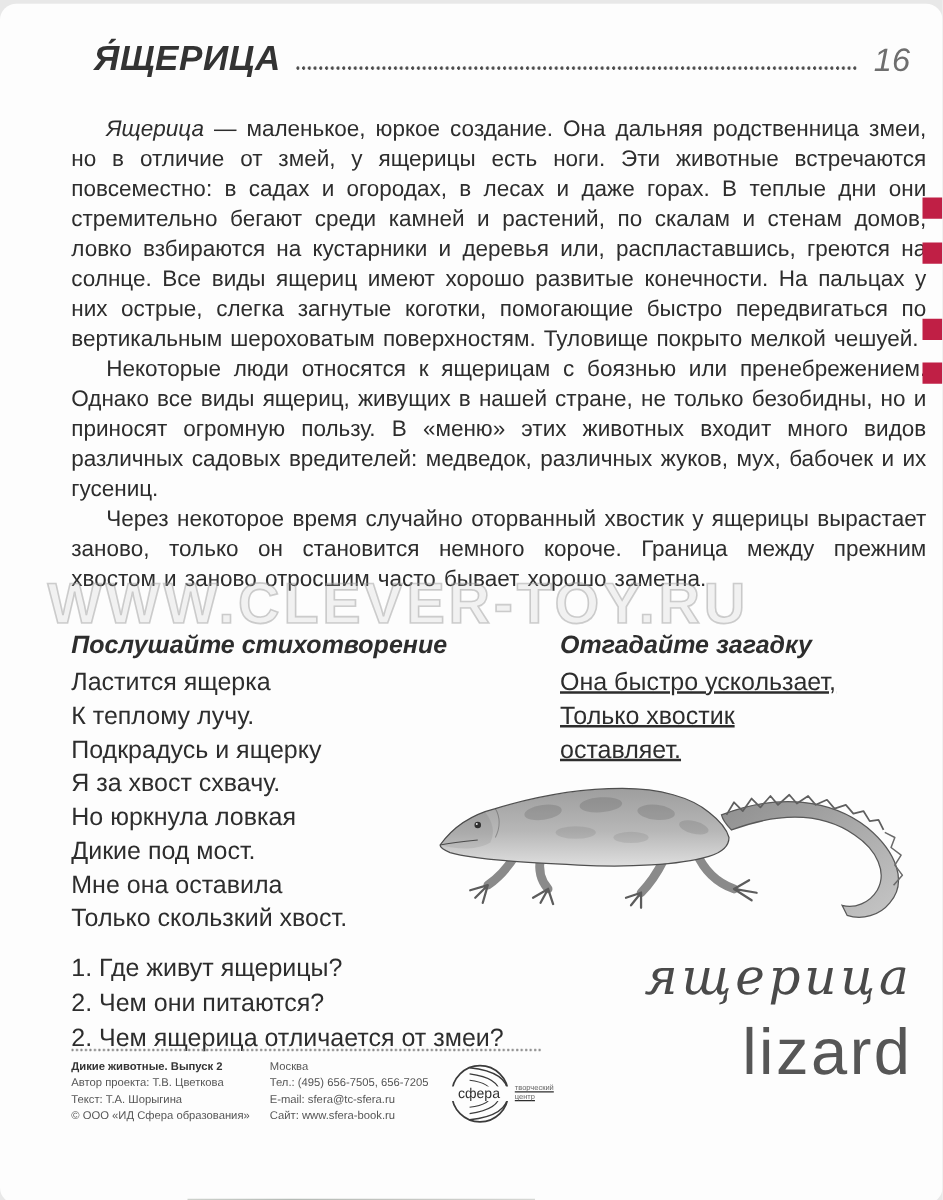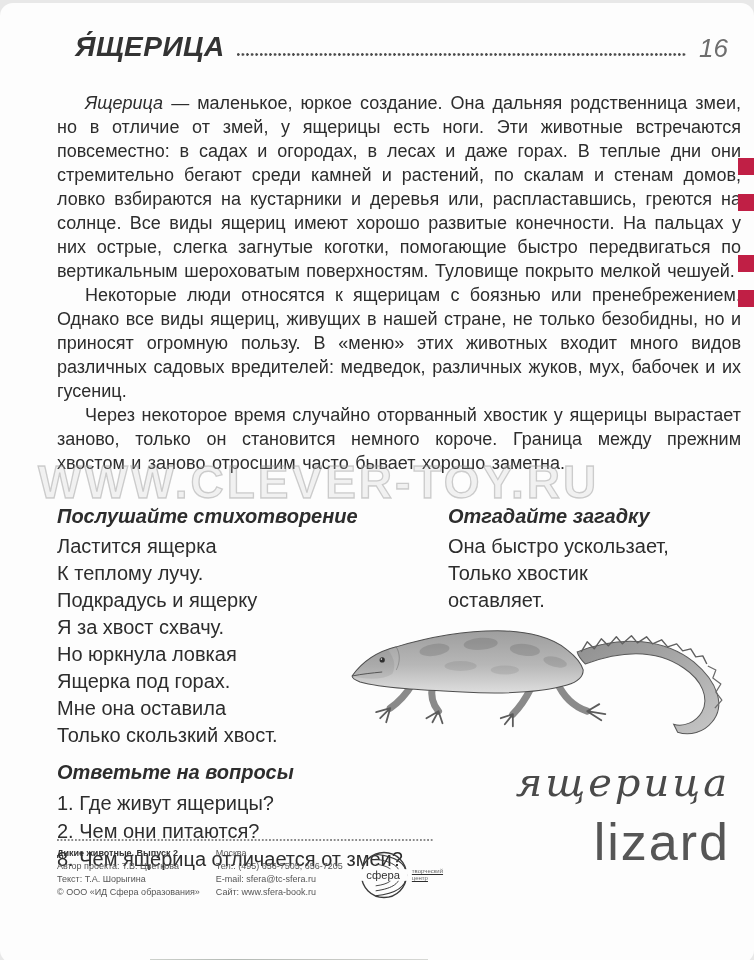--- a/index.html
+++ b/index.html
@@ -25,21 +25,21 @@
     font-size:46px; font-weight:bold; letter-spacing:3px; white-space:nowrap;
     color:rgba(195,195,195,0.20); -webkit-text-stroke:1.3px rgba(150,150,150,0.45);
     pointer-events:none;}
   
   .left-col{position:absolute; top:502px; left:57px; width:370px;}
   .right-col{position:absolute; top:502px; left:448px; width:242px;}
   .sec-heading{font-size:20px; font-weight:bold; font-style:italic; color:#2d2d2d; margin:0 0 5px 0;}
   .poem-line{font-size:20px; line-height:27px;}
   .questions{margin-top:12px;}
   .question{font-size:20px; line-height:28px;}
-  .riddle-line{font-size:20px; line-height:27px;}
+  .riddle-line{font-size:20px; line-height:27px;text-decoration:underline;}
   .riddle-answer{font-size:20px; font-style:italic; text-align:right; margin-top:3px; padding-right:4px;}
   
   .lizard{position:absolute; left:342px; top:596px; width:402px; height:152px;}
   
   .vocab{position:absolute; right:24px; top:750px; text-align:right; z-index:2;}
   .vocab-ru{font-family:"DejaVu Serif", serif; font-style:italic; font-size:40px; color:#4a4a4a; letter-spacing:3px; line-height:58px;}
   .vocab-en{font-size:52px; color:#565656; letter-spacing:2px; line-height:62px;}
   .vocab-tr{font-family:"DejaVu Serif", serif; font-size:33px; color:#3f3f3f; line-height:50px;}
   
   .footer{position:absolute; left:57px; top:836px; width:376px;}
@@ -76,28 +76,27 @@
 
   <div class="watermark">WWW.CLEVER-TOY.RU</div>
 
   <div class="left-col">
     <div class="sec-heading">Послушайте стихотворение</div>
     <div class="poem-line">Ластится ящерка</div>
     <div class="poem-line">К теплому лучу.</div>
     <div class="poem-line">Подкрадусь и ящерку</div>
     <div class="poem-line">Я за хвост схвачу.</div>
     <div class="poem-line">Но юркнула ловкая</div>
-    <div class="poem-line">Ящерка под горах.</div>
+    <div class="poem-line">Дикие под мост.</div>
     <div class="poem-line">Мне она оставила</div>
     <div class="poem-line">Только скользкий хвост.</div>
     <div class="questions">
-      <div class="sec-heading">Ответьте на вопросы</div>
       <div class="question">1. Где живут ящерицы?</div>
       <div class="question">2. Чем они питаются?</div>
-      <div class="question">8. Чем ящерица отличается от змеи?</div>
+      <div class="question">2. Чем ящерица отличается от змеи?</div>
     </div>
   </div>
 
   <div class="right-col">
     <div class="sec-heading">Отгадайте загадку</div>
     <div class="riddle-line">Она быстро ускользает,</div>
     <div class="riddle-line">Только хвостик оставляет.</div>
   </div>
 
   <svg class="lizard" viewBox="0 0 400 150" xmlns="http://www.w3.org/2000/svg" aria-hidden="true">

